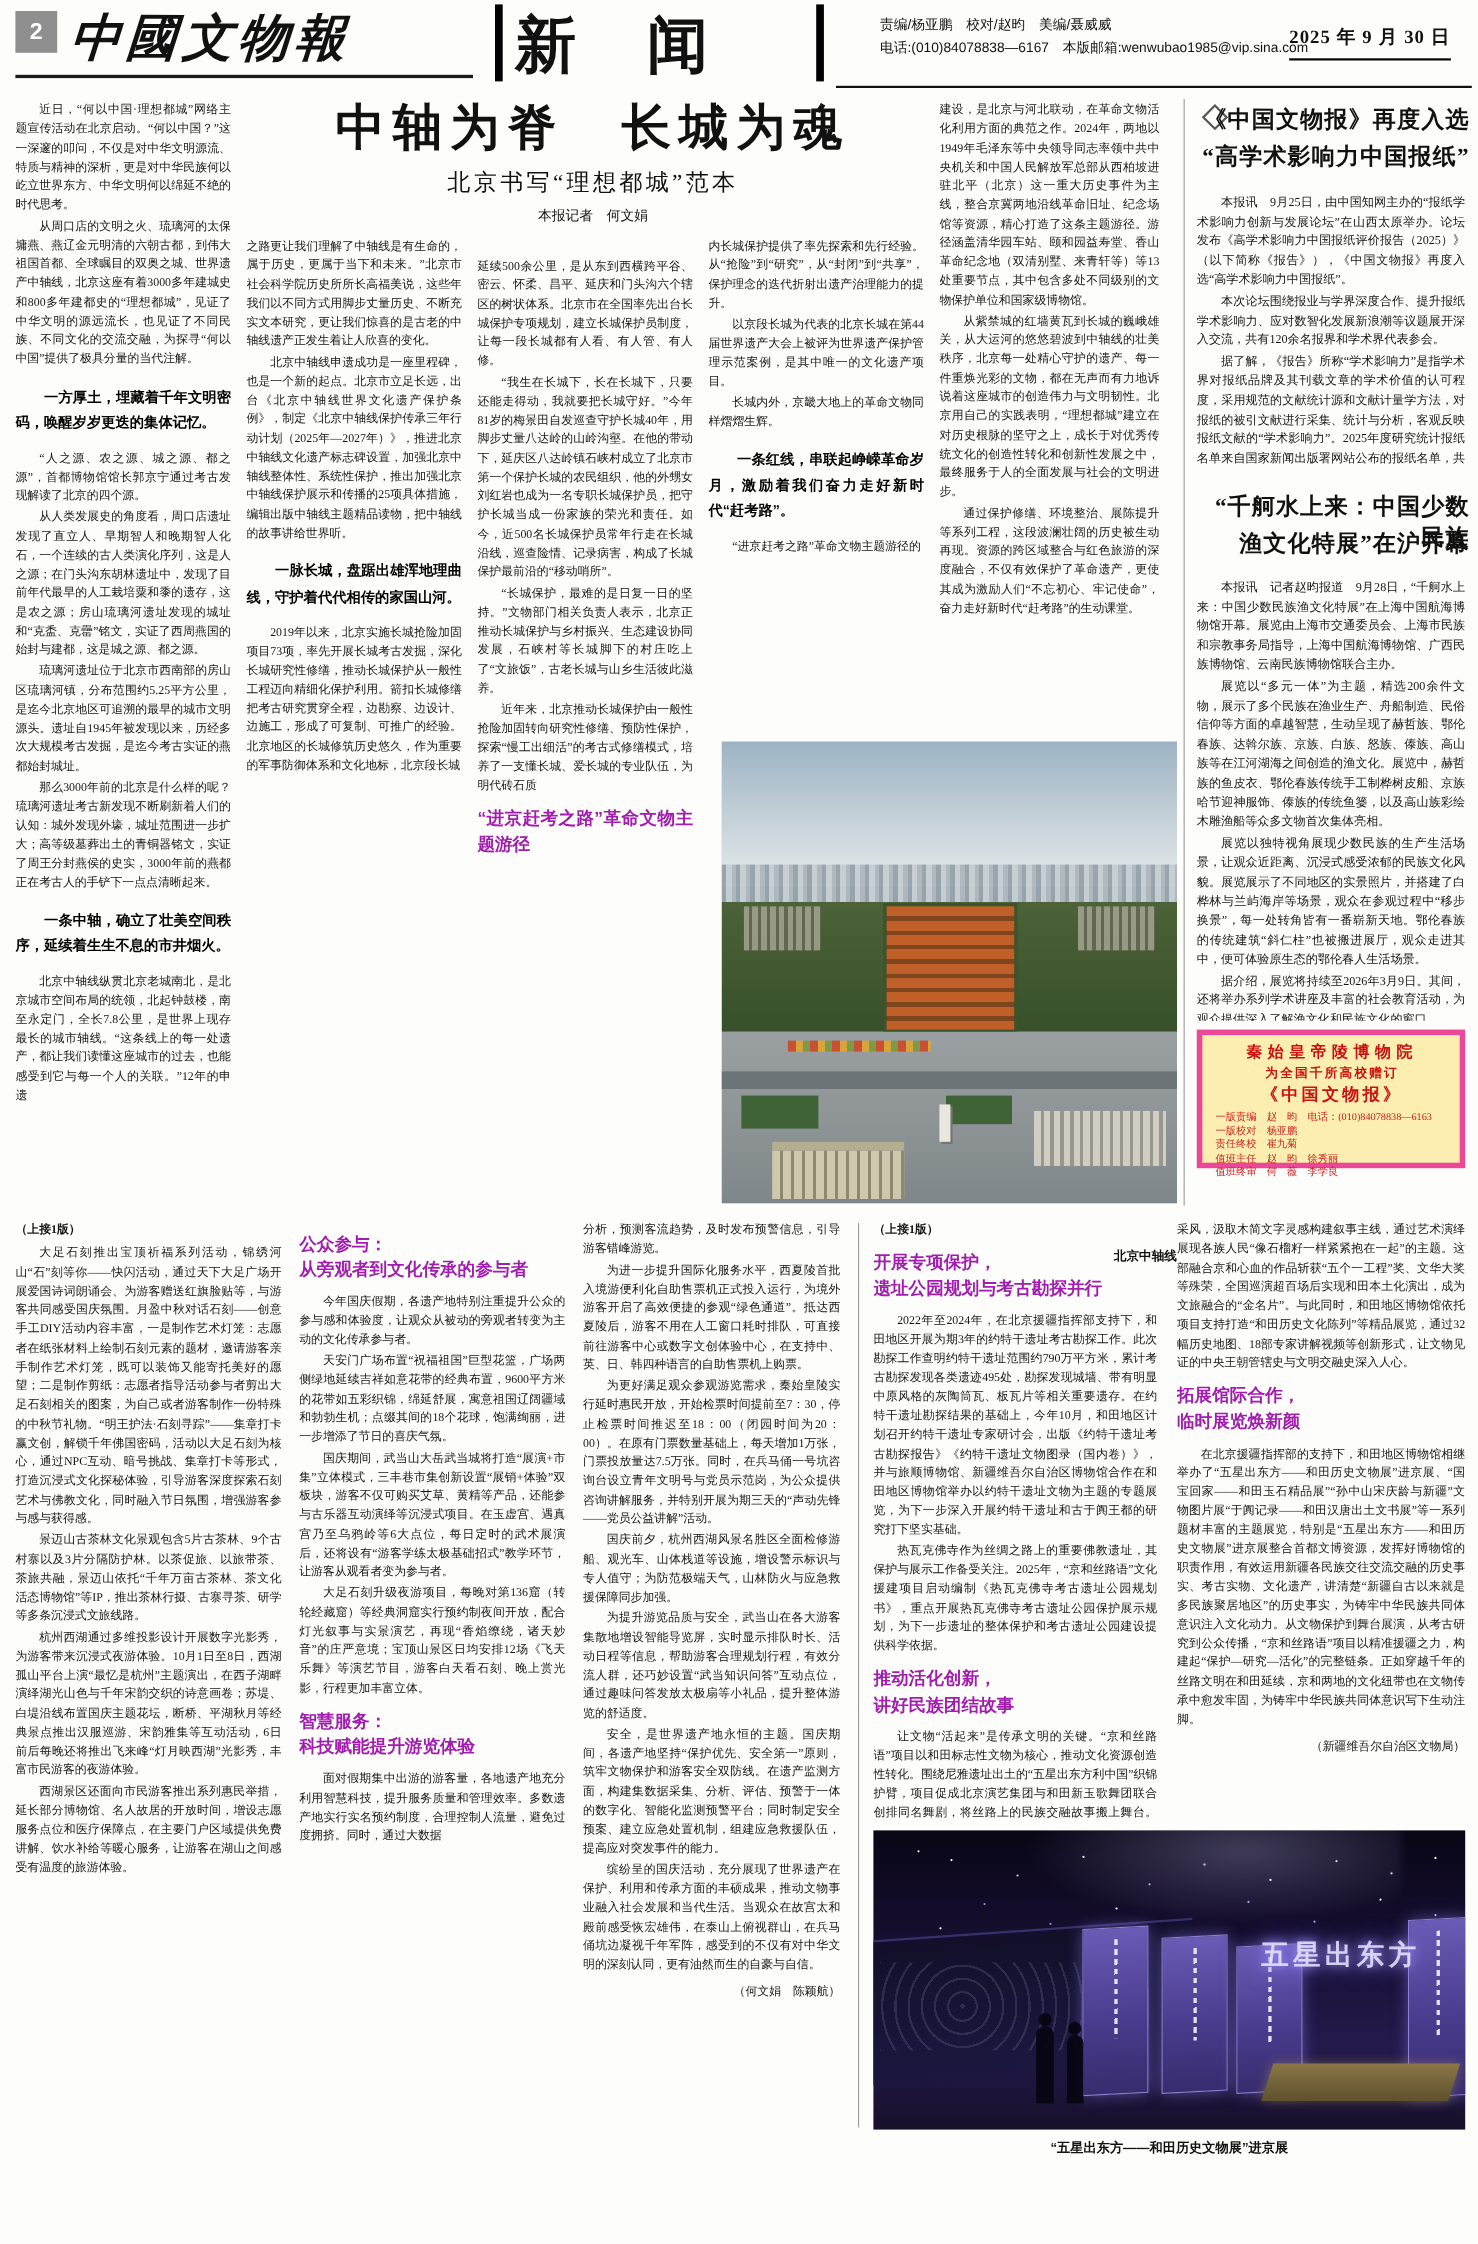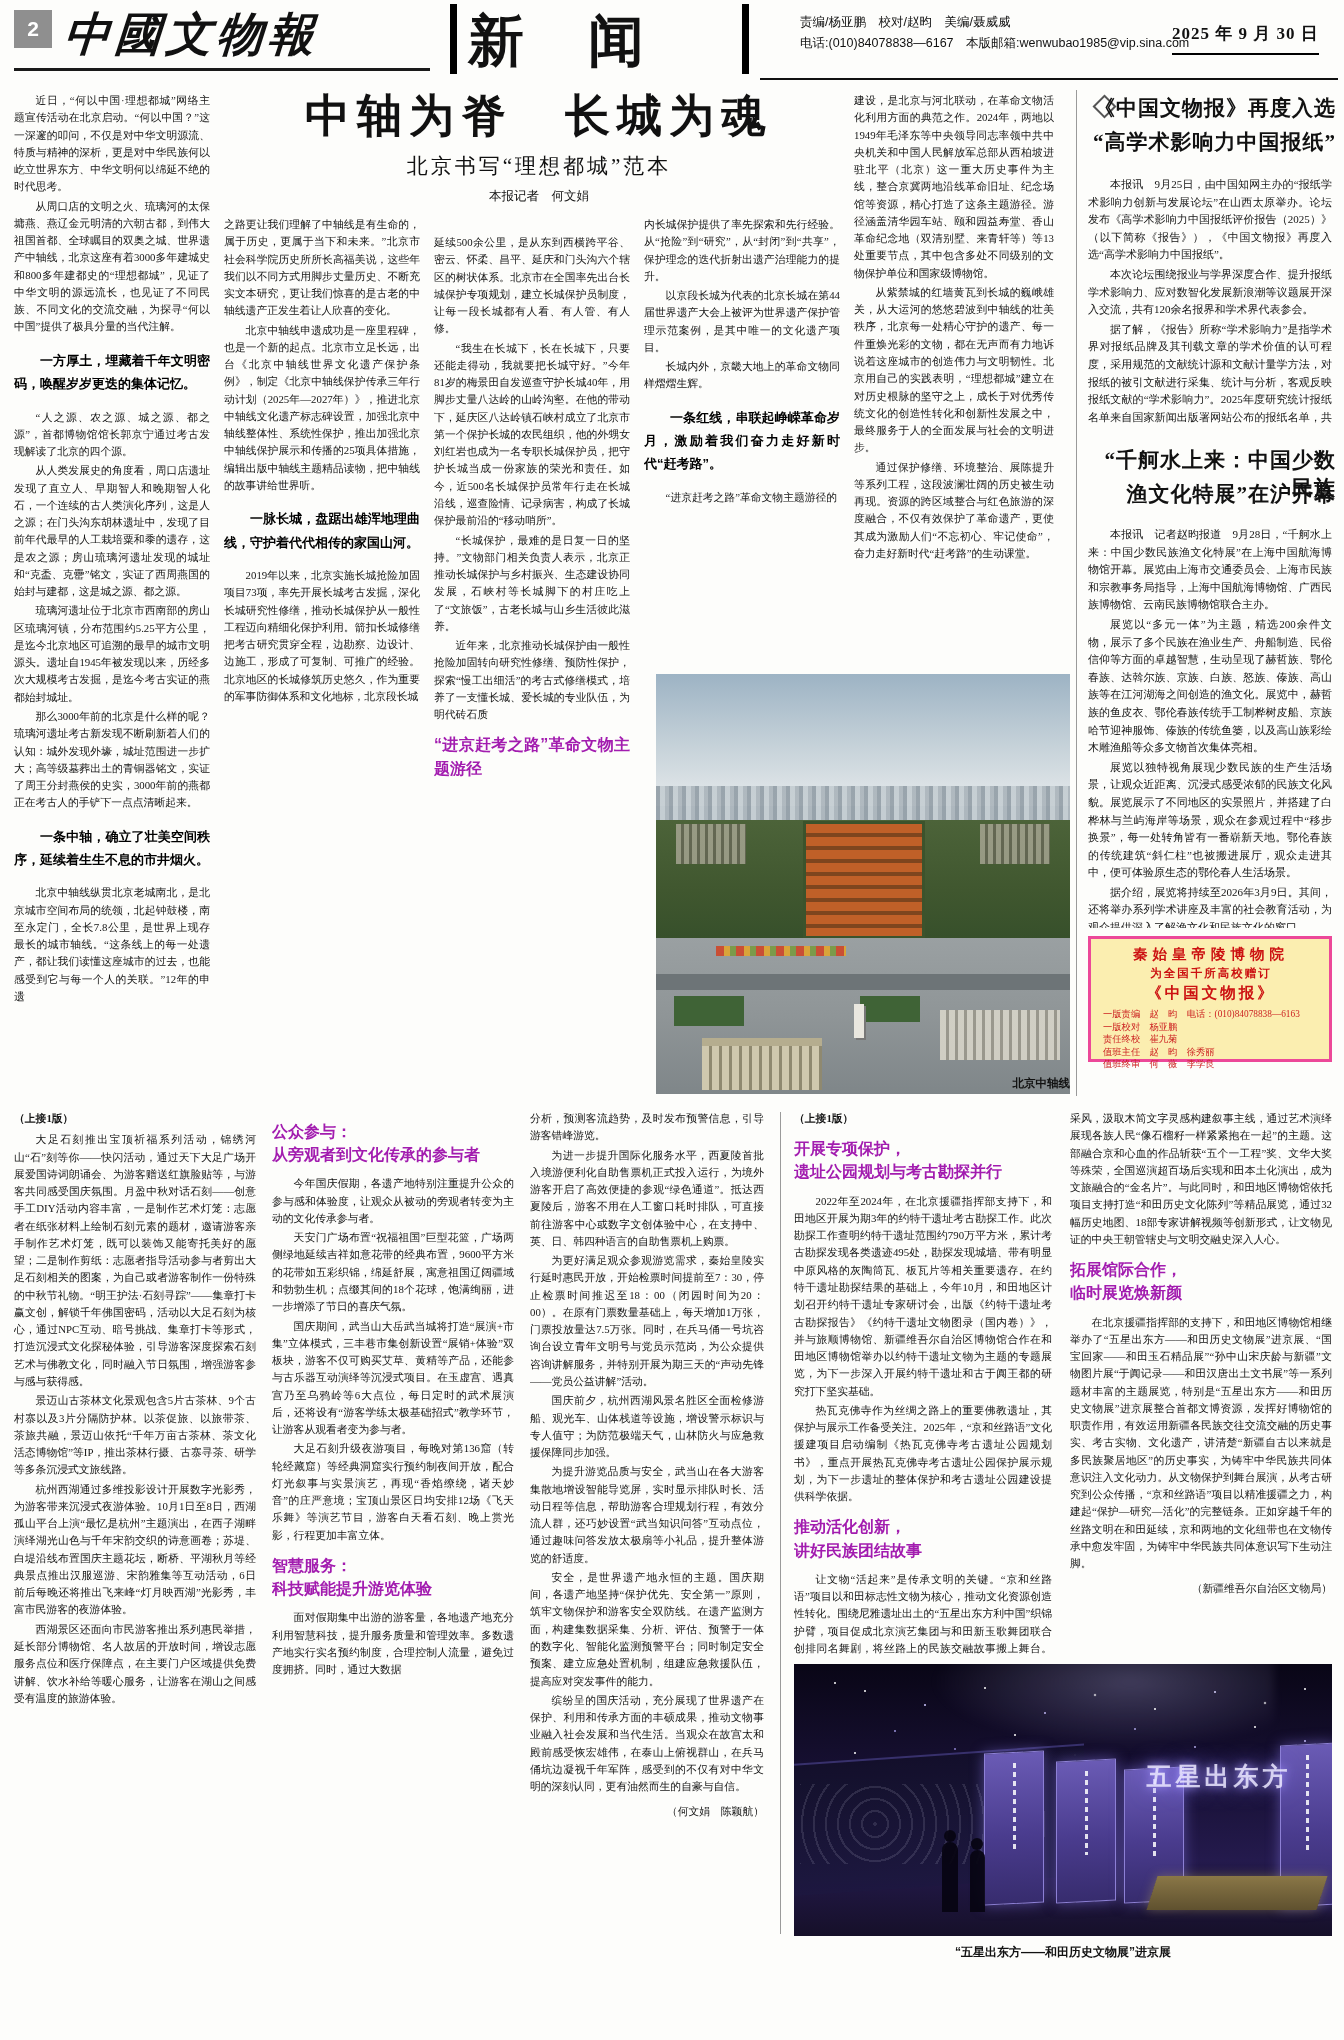--- a/index.html
+++ b/index.html
@@ -35,21 +35,21 @@
   
   .lead-title{left:224px;top:86px;width:630px;text-align:center;font-size:45px;font-weight:900;
               letter-spacing:7px;}
   .lead-sub{left:224px;top:152px;width:630px;text-align:center;font-size:21px;letter-spacing:3px;}
   .lead-by{left:224px;top:188px;width:630px;text-align:center;font-size:12.5px;}
   .vdiv{background:#9a9a9a;width:1px;}
   .caption{font-weight:bold;font-size:11.5px;font-family:"Liberation Sans",sans-serif;}
   
   .sb-title{width:248px;text-align:right;font-size:21px;font-weight:900;letter-spacing:1px;}
   .ornament{width:13px;height:13px;border:2px solid #555;transform:rotate(45deg);}
-  .adbox{left:1088px;top:936px;width:244px;height:126px;border:3px solid #ec4899;
+  .adbox{left:1088px;top:936px;width:244px;height:126px;border:5px solid #ec4899;
          background:#fbeeb0;box-sizing:border-box;padding:6px 10px 4px 12px;}
   .ad1{text-align:center;color:#cc1111;font-weight:900;font-size:14.5px;letter-spacing:5px;
        font-family:"Liberation Sans",sans-serif;}
   .ad2{text-align:center;color:#cc1111;font-weight:bold;font-size:11.5px;letter-spacing:2px;margin-top:2px;}
   .ad3{text-align:center;color:#cc1111;font-weight:900;font-size:15.5px;letter-spacing:3px;margin-top:2px;}
   .adstaff{margin-top:4px;color:#cc2222;font-size:9.3px;line-height:1.35;}
   .adstaff p{margin:0;}
   
   .photo1{left:656px;top:674px;width:414px;height:420px;overflow:hidden;background:#cfd8dd;}
   .p1sky{position:absolute;left:0;top:0;width:100%;height:132px;
@@ -174,21 +174,21 @@
     <div class="p1palace"></div>
     <div class="p1plaza"></div>
     <div class="p1road"></div>
     <div class="p1flower"></div>
     <div class="p1lawn" style="left:18px;top:322px;width:70px;height:30px;"></div>
     <div class="p1lawn" style="right:150px;top:322px;width:60px;height:26px;"></div>
     <div class="p1monu"></div>
     <div class="p1hall"></div>
     <div class="p1build"></div>
   </div>
-  <div class="abs caption" style="left:656px;top:1076px;width:414px;text-align:right;">北京中轴线</div>
+  <div class="abs caption" style="left:656px;top:1134px;width:414px;text-align:right;">北京中轴线</div>
 
   <div class="abs vdiv" style="left:1076px;top:90px;height:1006px;"></div>
 
   <div class="abs ornament" style="left:1096px;top:98px;"></div>
   <div class="abs sb-title" style="left:1088px;top:94px;">《中国文物报》再度入选</div>
   <div class="abs sb-title" style="left:1088px;top:128px;">“高学术影响力中国报纸”</div>
   <div class="abs col" style="left:1088px;top:176px;width:244px;height:252px;font-size:11px;">
       <p class="t-p">本报讯　9月25日，由中国知网主办的“报纸学术影响力创新与发展论坛”在山西太原举办。论坛发布《高学术影响力中国报纸评价报告（2025）》（以下简称《报告》），《中国文物报》再度入选“高学术影响力中国报纸”。</p>
       <p class="t-p">本次论坛围绕报业与学界深度合作、提升报纸学术影响力、应对数智化发展新浪潮等议题展开深入交流，共有120余名报界和学术界代表参会。</p>
       <p class="t-p">据了解，《报告》所称“学术影响力”是指学术界对报纸品牌及其刊载文章的学术价值的认可程度，采用规范的文献统计源和文献计量学方法，对报纸的被引文献进行采集、统计与分析，客观反映报纸文献的“学术影响力”。2025年度研究统计报纸名单来自国家新闻出版署网站公布的报纸名单，共1766种。</p>

